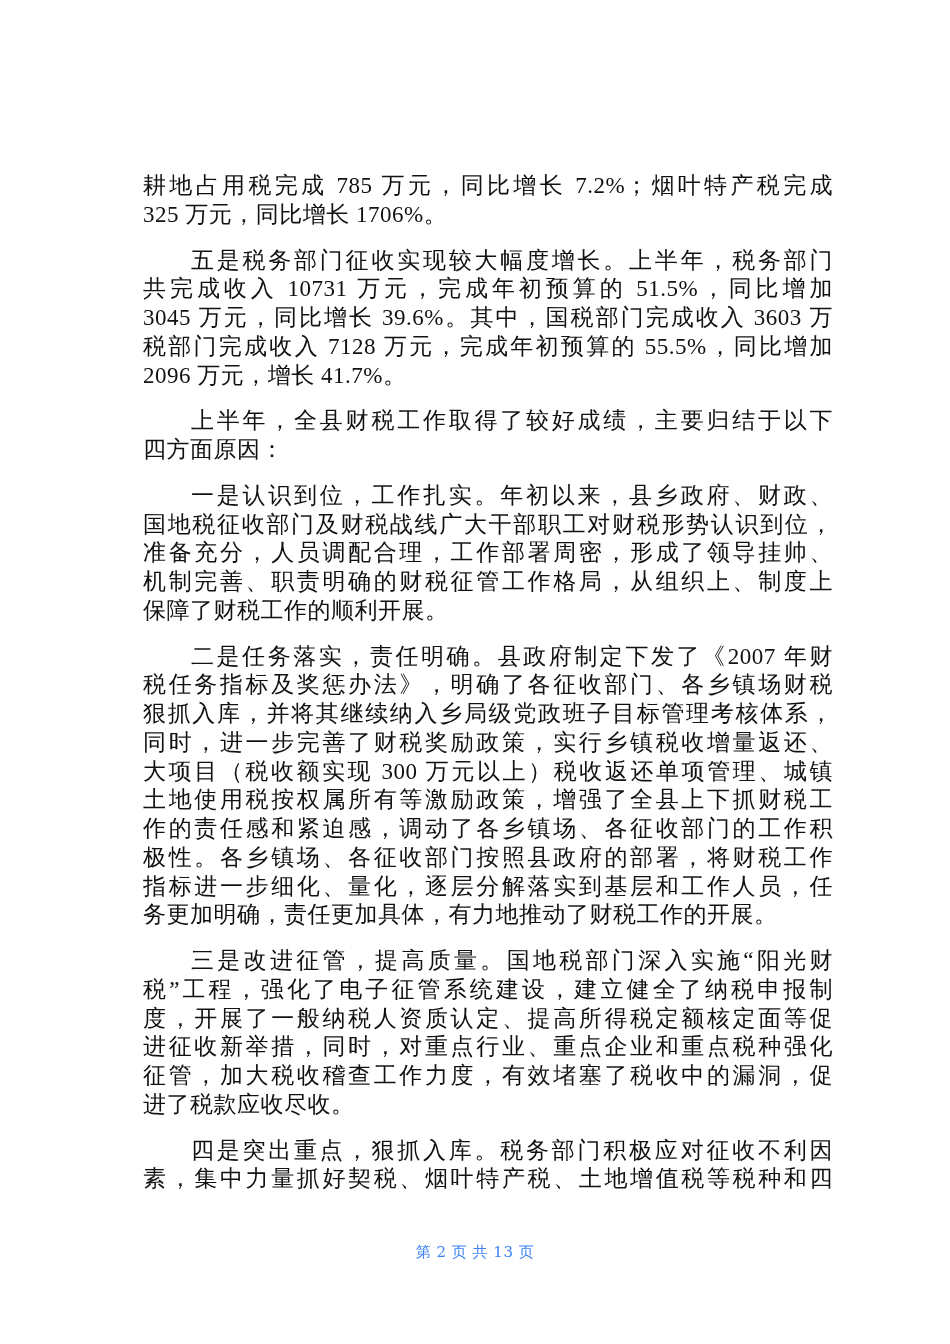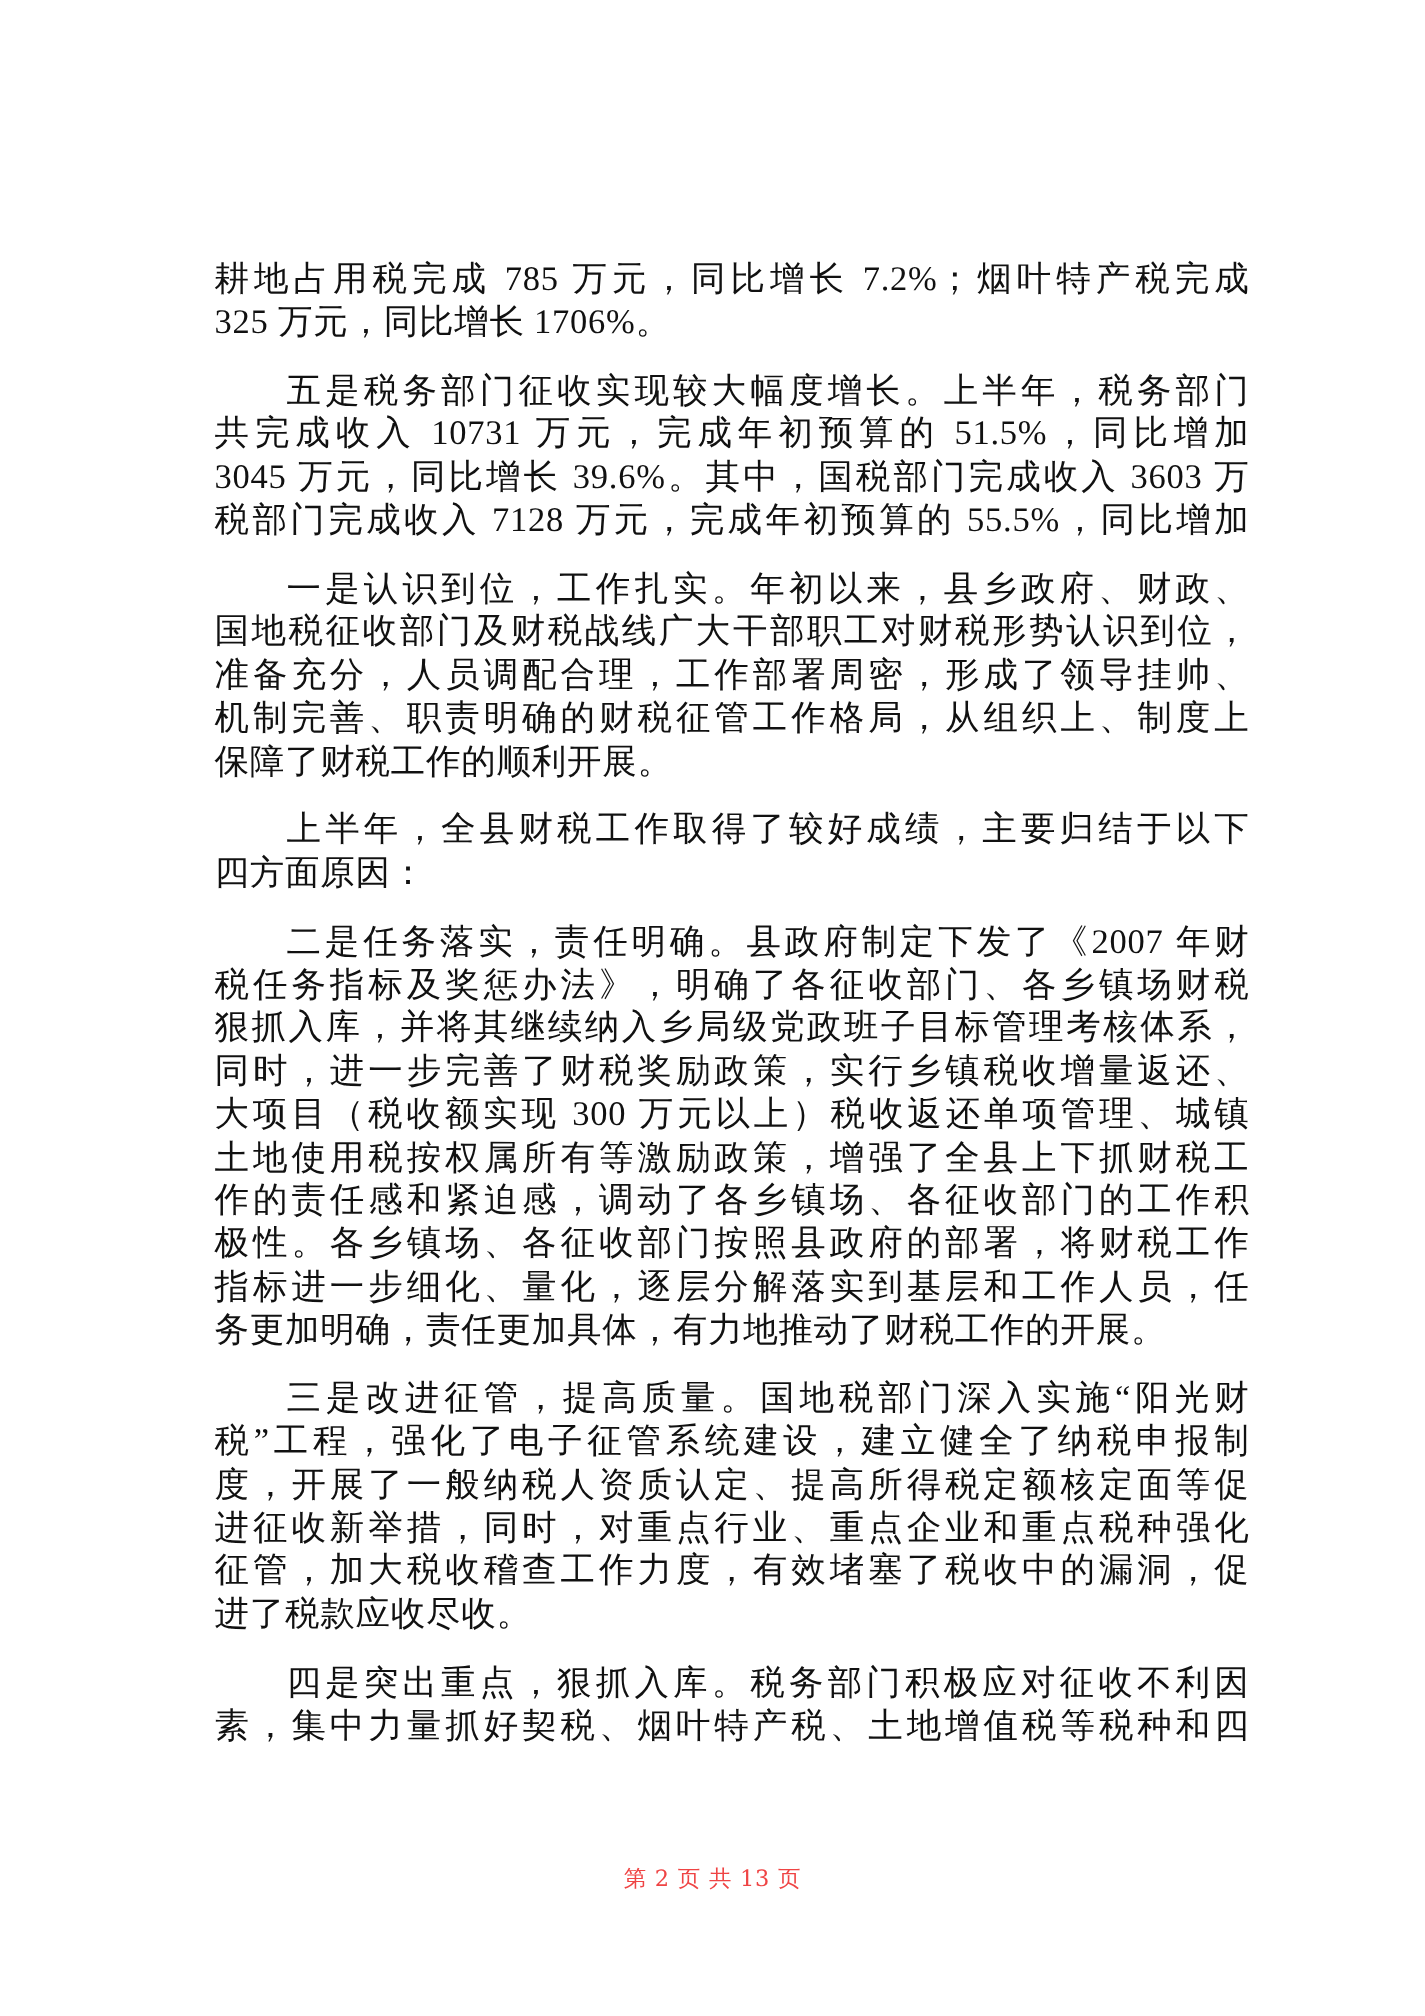--- a/index.html
+++ b/index.html
@@ -45,53 +45,54 @@
       padding-left: 48px;
       margin-top: 17px;
     }
     .footer {
       position: absolute;
       left: 0;
       width: 950px;
       top: 1243px;
       text-align: center;
       font-size: 15px;
-      color: #ef4444;
+      color: #3b82f6;
       letter-spacing: 0.5px;
     }
   </style>
 </head>
 <body>
 
 <div class="page">
   <div class="body-text">
 
     <div>
       <span class="line">耕地占用税完成 785 万元，同比增长 7.2%；烟叶特产税完成</span>
       <span class="line last">325 万元，同比增长 1706%。</span>
     </div>
 
     <div>
       <span class="line indent">五是税务部门征收实现较大幅度增长。上半年，税务部门</span>
       <span class="line">共完成收入 10731 万元，完成年初预算的 51.5%，同比增加</span>
       <span class="line">3045 万元，同比增长 39.6%。其中，国税部门完成收入 3603 万</span>
       <span class="line">税部门完成收入 7128 万元，完成年初预算的 55.5%，同比增加</span>
+      <span class="line last">2096 万元，增长 41.7%。</span>
+    </div>
+
+    <div>
+      <span class="line indent">上半年，全县财税工作取得了较好成绩，主要归结于以下</span>
+      <span class="line last">四方面原因：</span>
     </div>
 
     <div>
       <span class="line indent">一是认识到位，工作扎实。年初以来，县乡政府、财政、</span>
       <span class="line">国地税征收部门及财税战线广大干部职工对财税形势认识到位，</span>
       <span class="line">准备充分，人员调配合理，工作部署周密，形成了领导挂帅、</span>
       <span class="line">机制完善、职责明确的财税征管工作格局，从组织上、制度上</span>
       <span class="line last">保障了财税工作的顺利开展。</span>
-    </div>
-
-    <div>
-      <span class="line indent">上半年，全县财税工作取得了较好成绩，主要归结于以下</span>
-      <span class="line last">四方面原因：</span>
     </div>
 
     <div>
       <span class="line indent">二是任务落实，责任明确。县政府制定下发了《2007 年财</span>
       <span class="line">税任务指标及奖惩办法》，明确了各征收部门、各乡镇场财税</span>
       <span class="line">狠抓入库，并将其继续纳入乡局级党政班子目标管理考核体系，</span>
       <span class="line">同时，进一步完善了财税奖励政策，实行乡镇税收增量返还、</span>
       <span class="line">大项目（税收额实现 300 万元以上）税收返还单项管理、城镇</span>
       <span class="line">土地使用税按权属所有等激励政策，增强了全县上下抓财税工</span>
       <span class="line">作的责任感和紧迫感，调动了各乡镇场、各征收部门的工作积</span>

